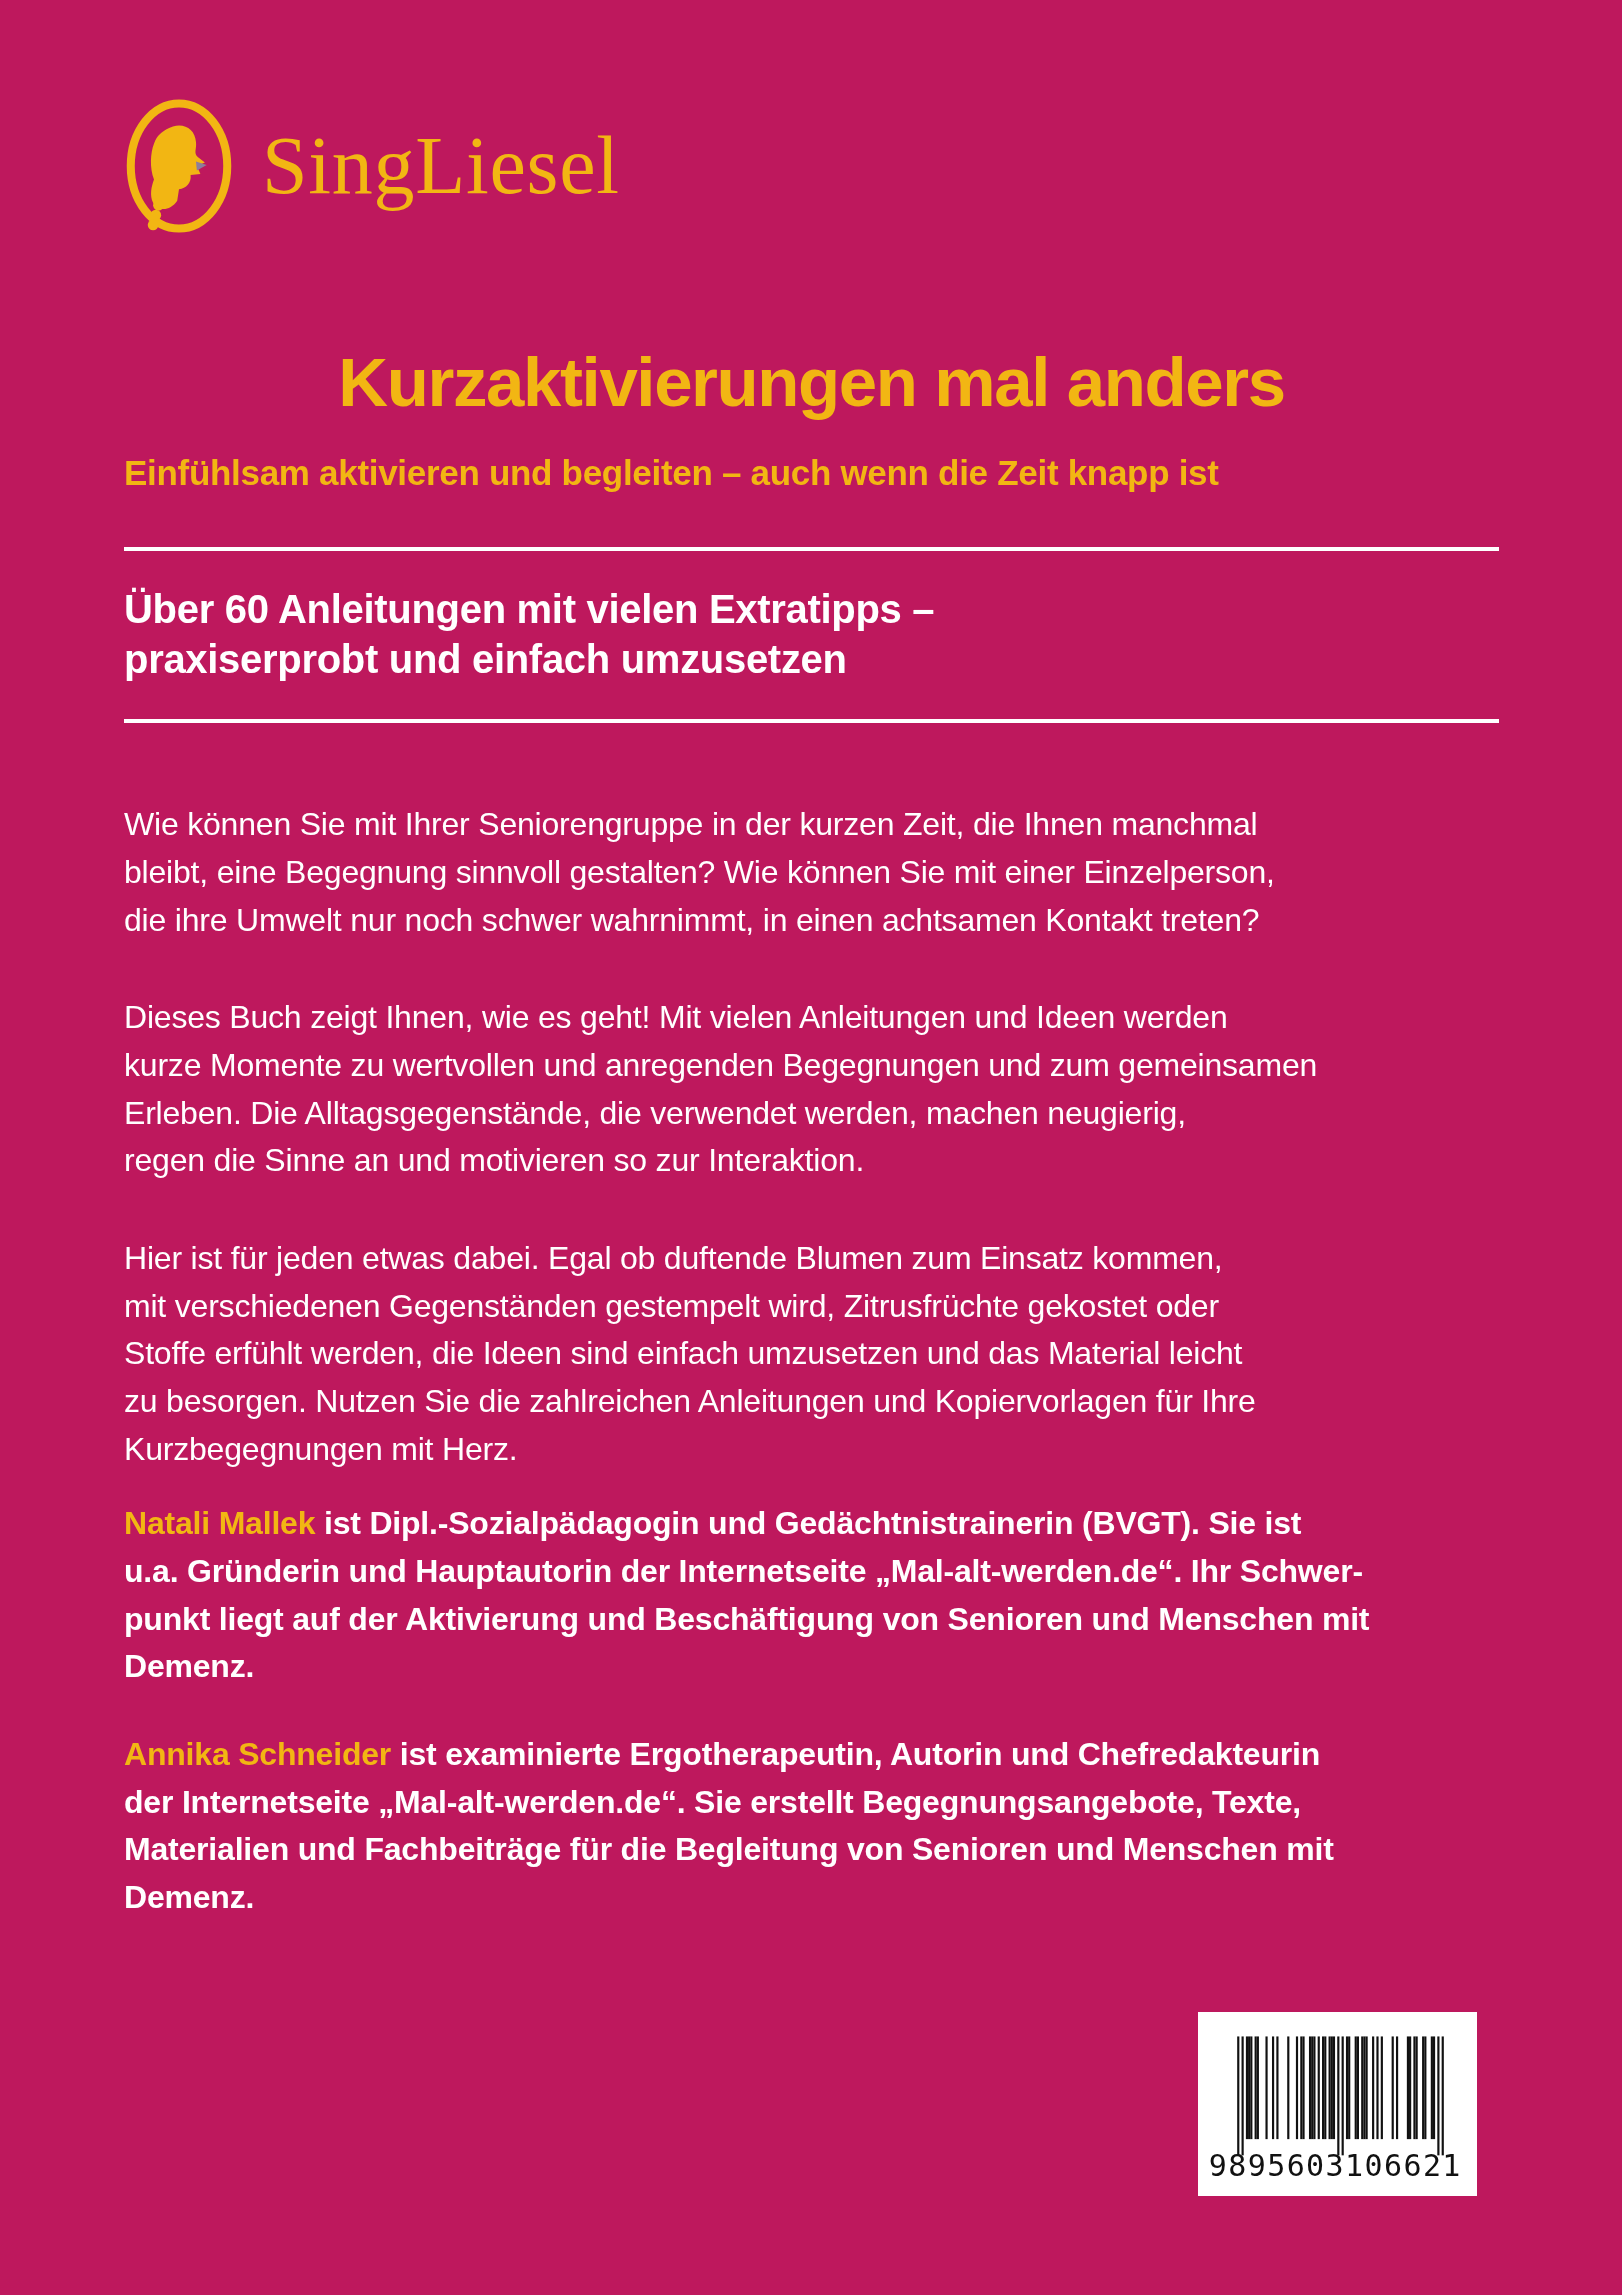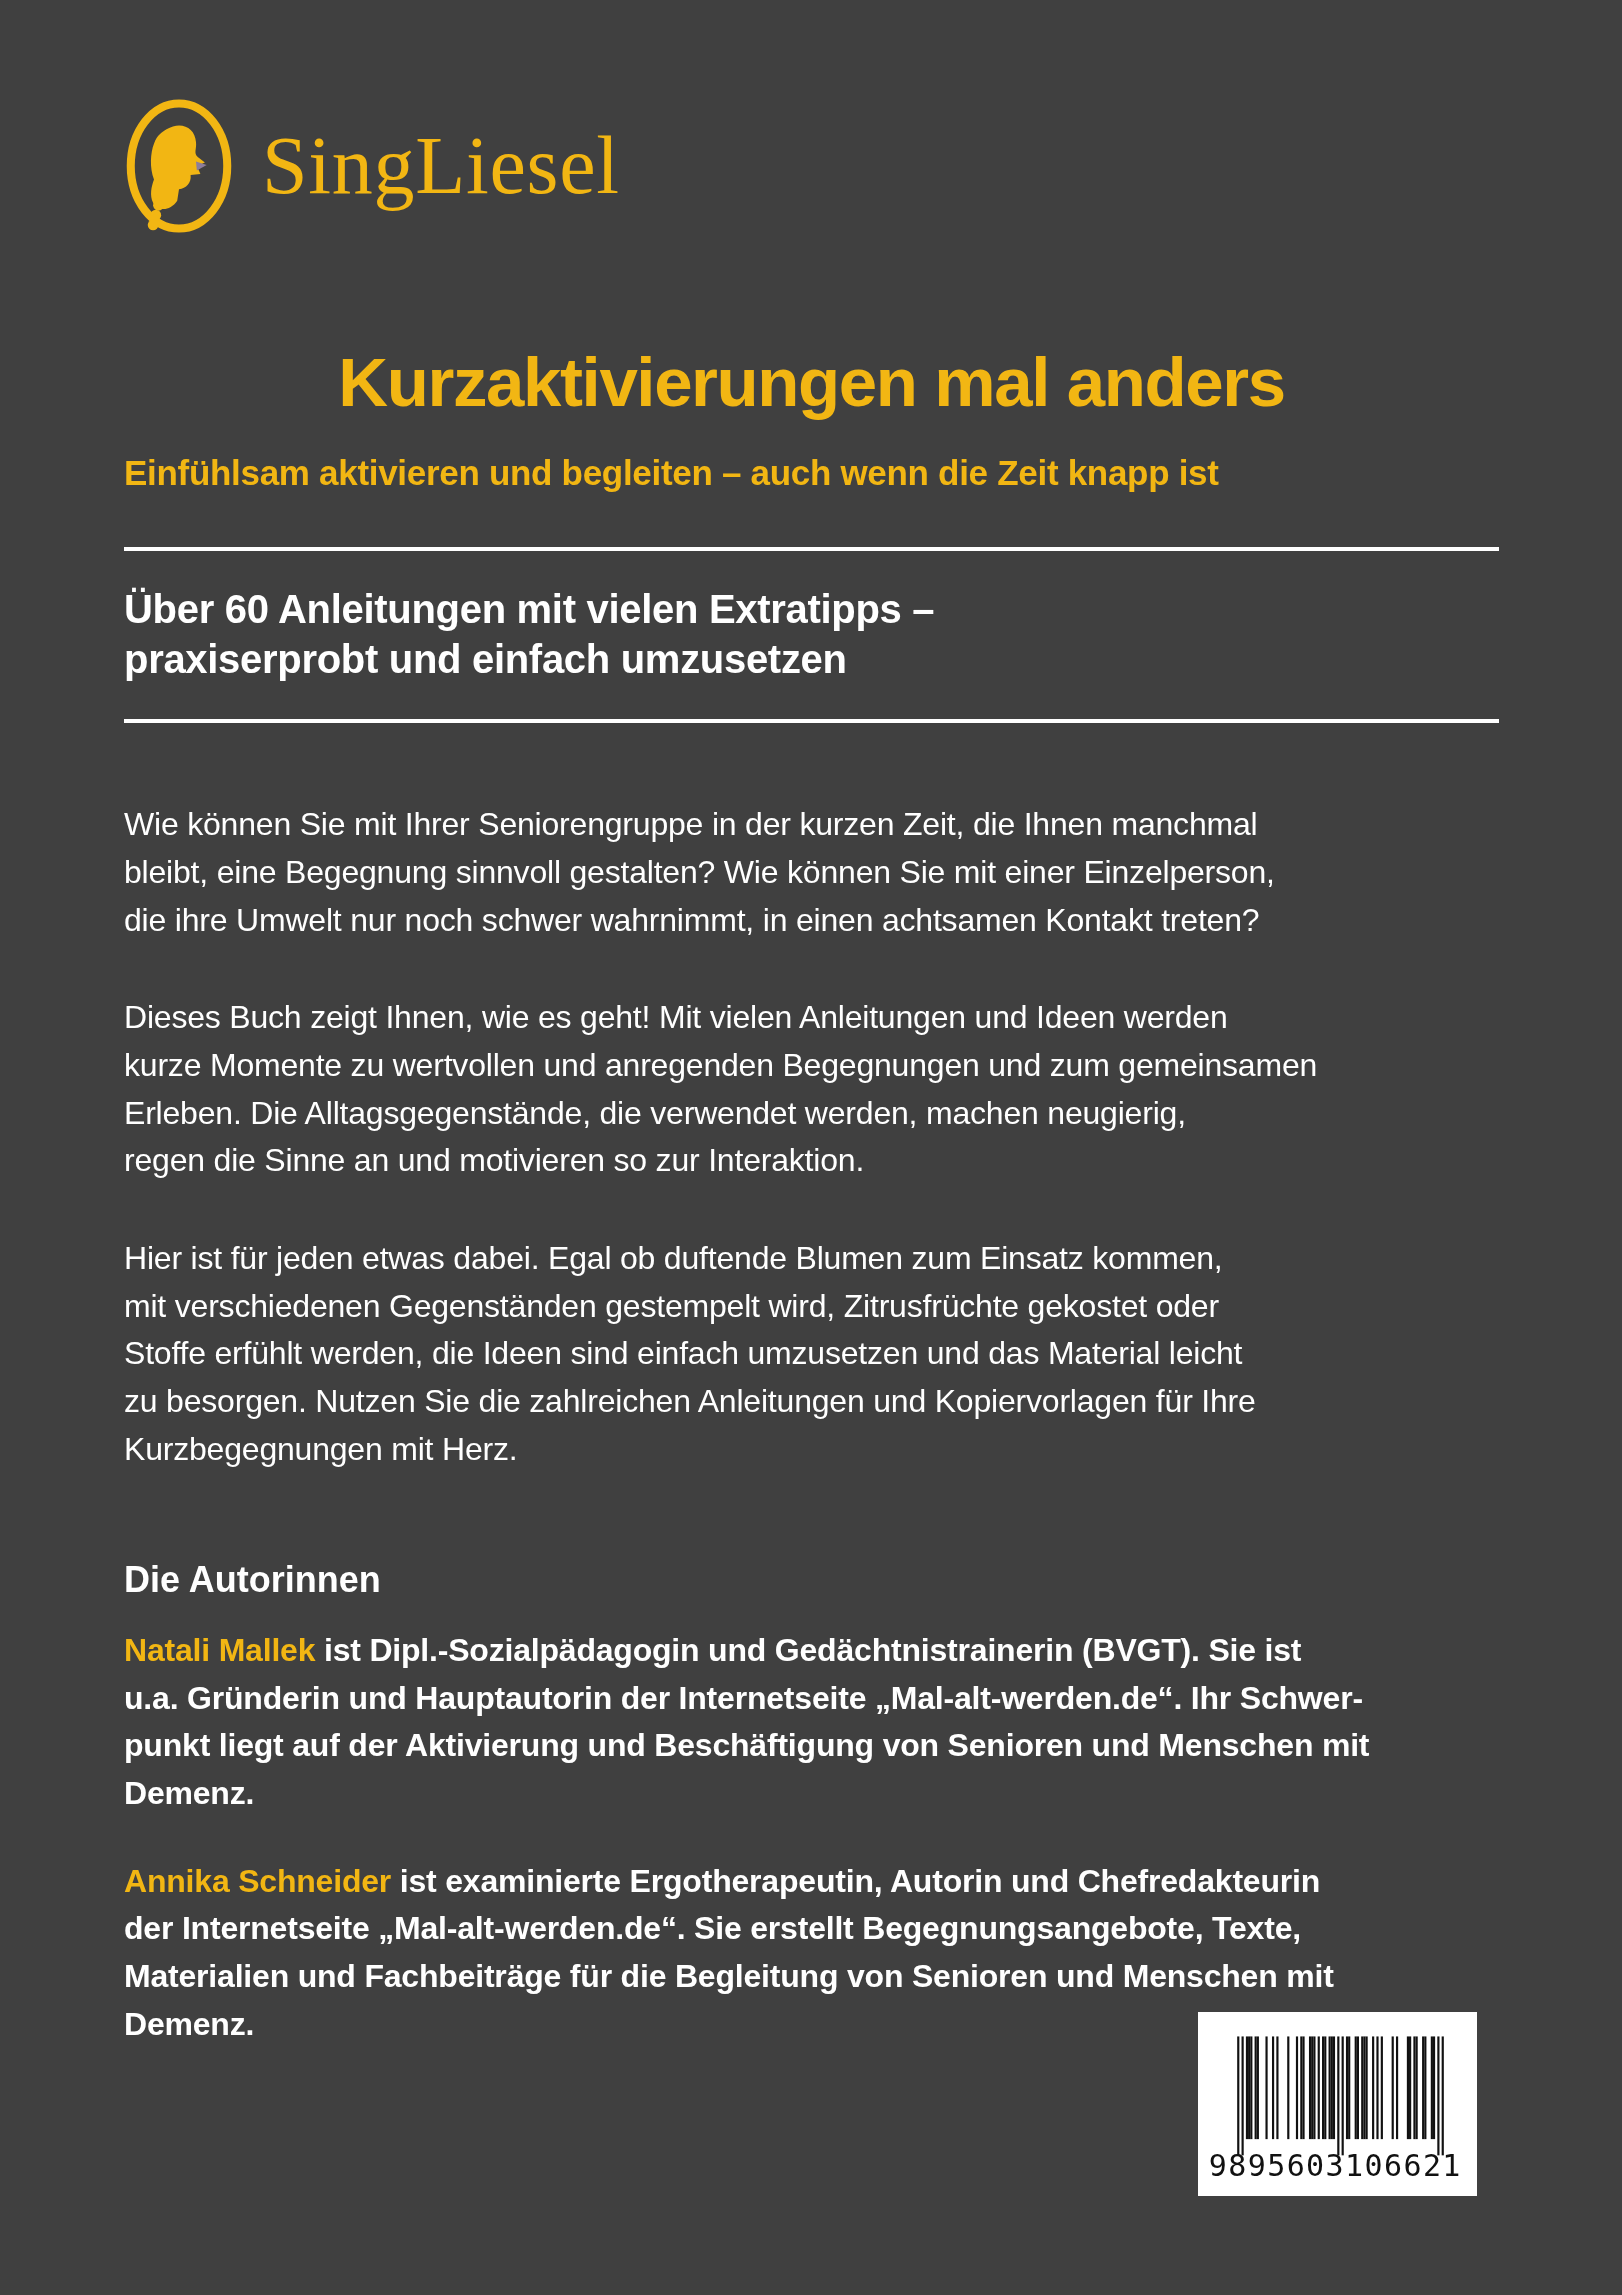--- a/index.html
+++ b/index.html
@@ -1,17 +1,17 @@
 <!DOCTYPE html>
 <html lang="de" style="font-size:10.8px"><head>
 <meta charset="utf-8">
 <style>
   html,body{margin:0;padding:0;background:#8c7d9c;}
   .page{
-    position:relative;width:1623px;height:2295px;background:#404040;
+    position:relative;width:1623px;height:2295px;background:#be185d;
     font-family:"Liberation Sans",sans-serif;overflow:hidden;
   }
   .content{padding:0 124px;}
   
   .logo-row{display:flex;align-items:center;gap:28px;padding-top:99px;}
   .logo-svg{width:110px;height:134px;flex:0 0 auto;display:block;}
   .brand{
     font-family:"Liberation Serif",serif;font-size:82px;line-height:1;
     color:#f2b613;letter-spacing:0.7px;
   }
@@ -92,21 +92,20 @@
     <div class="para">Dieses Buch zeigt Ihnen, wie es geht! Mit vielen Anleitungen und Ideen werden
 kurze Momente zu wertvollen und anregenden Begegnungen und zum gemeinsamen
 Erleben. Die Alltagsgegenstände, die verwendet werden, machen neugierig,
 regen die Sinne an und motivieren so zur Interaktion.</div>
     <div class="para">Hier ist für jeden etwas dabei. Egal ob duftende Blumen zum Einsatz kommen,
 mit verschiedenen Gegenständen gestempelt wird, Zitrusfrüchte gekostet oder
 Stoffe erfühlt werden, die Ideen sind einfach umzusetzen und das Material leicht
 zu besorgen. Nutzen Sie die zahlreichen Anleitungen und Kopiervorlagen für Ihre
 Kurzbegegnungen mit Herz.</div>
 
-    <div class="authors-heading">Die Autorinnen</div>
 
     <div class="bio"><span class="author-name">Natali Mallek</span><span> ist Dipl.-Sozialpädagogin und Gedächtnistrainerin (BVGT). Sie ist
 u.a. Gründerin und Hauptautorin der Internetseite „Mal-alt-werden.de“. Ihr Schwer-
 punkt liegt auf der Aktivierung und Beschäftigung von Senioren und Menschen mit
 Demenz.</span></div>
 
     <div class="bio"><span class="author-name">Annika Schneider</span><span> ist examinierte Ergotherapeutin, Autorin und Chefredakteurin
 der Internetseite „Mal-alt-werden.de“. Sie erstellt Begegnungsangebote, Texte,
 Materialien und Fachbeiträge für die Begleitung von Senioren und Menschen mit
 Demenz.</span></div>

